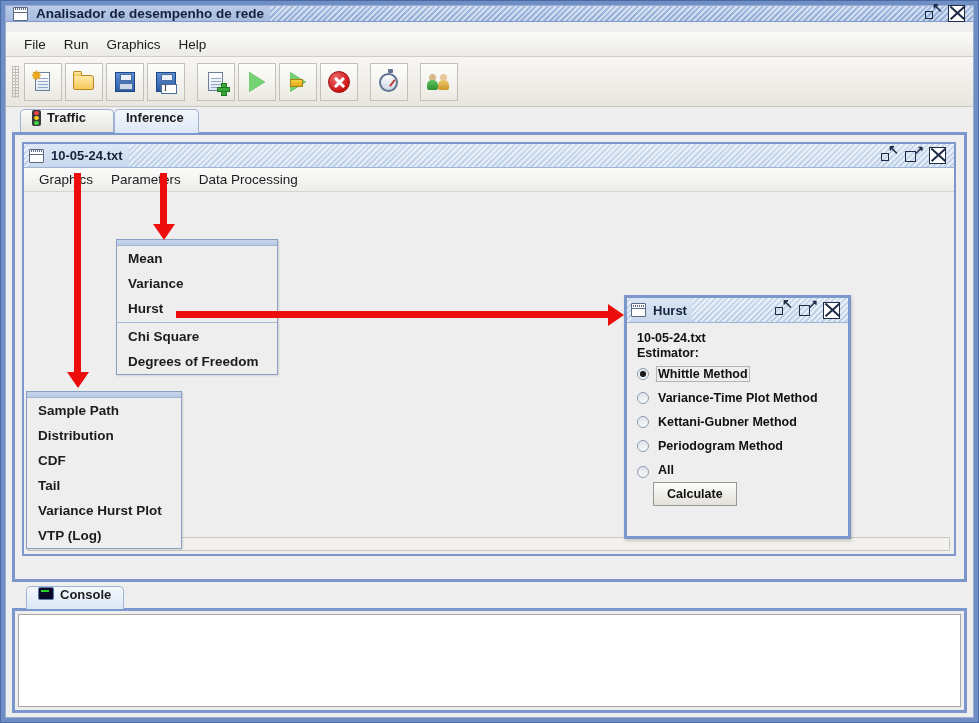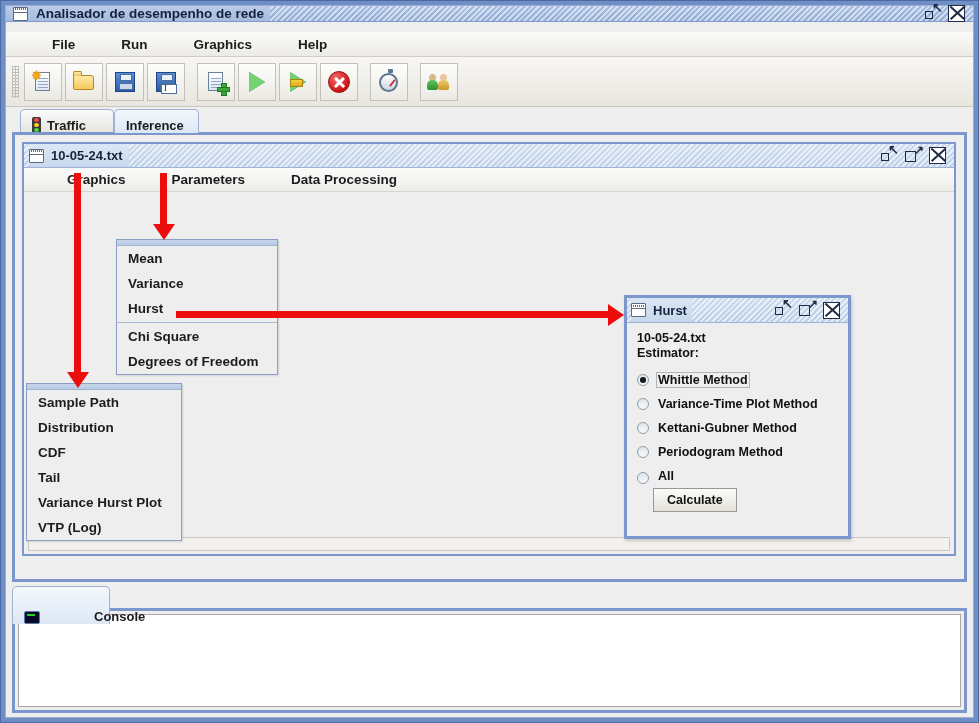--- a/index.html
+++ b/index.html
@@ -122,24 +122,23 @@
   .menubar {
     position: absolute;
     left: 0; top: 26px; right: 0; height: 25px;
     background: linear-gradient(to bottom,#fbfbfa,#eceae4);
     border-bottom: 1px solid #cfcdc6;
     display: flex; align-items: center;
     padding-left: 10px;
     box-sizing: border-box;
   }
   .menubar-item {
-    font-size: 13.5px; font-weight: bold; color: #1c1c1c;
+    font-size: 13.5px; font-weight: normal; color: #1c1c1c;
     padding: 2px 10px 2px 8px;
     cursor: default;
-    margin-left: 28px;
   }
 
   
   .toolbar {
     position: absolute;
     left: 0; top: 51px; right: 0; height: 50px;
     background: linear-gradient(to bottom,#f7f6f3,#e8e6df);
     border-bottom: 1px solid #c9c7c0;
     display: flex; align-items: center;
     box-sizing: border-box;
@@ -307,21 +306,21 @@
     position: absolute;
     left: 6px; top: 103px; right: 6px; height: 24px;
   }
   .tab {
     position: absolute; top: 0;
     height: 24px;
     border: 1px solid #9fb3d4;
     border-bottom: none;
     border-radius: 5px 5px 0 0;
     background: linear-gradient(to bottom,#fafafa,#e6e4de);
-    display: flex; align-items: flex-end;
+    display: flex; align-items: flex-start;
     padding: 0 11px;
     box-sizing: border-box;
     cursor: default;
   }
   .tab.selected {
     background: linear-gradient(to bottom,#f4f8fd,#dce7f6);
     z-index: 5;
   }
   .tab-label { font-size: 13px; font-weight: bold; color: #1c1c1c; white-space: nowrap; }
   .traffic-ico {
@@ -472,21 +471,21 @@
   .hurst-title-left {
     display: flex; align-items: center;
     background: linear-gradient(to bottom,#dbe6f4,#c7d7eb);
     height: 100%; padding-right: 5px;
   }
   .hurst-body { padding: 8px 10px 0 10px; }
   .hurst-file {
     font-size: 12.5px; font-weight: bold; color: #111; margin-bottom: 1px;
   }
   .hurst-estlabel {
-    font-size: 12.5px; font-weight: bold; color: #111; margin-bottom: 12px;
+    font-size: 12.5px; font-weight: bold; color: #111; margin-bottom: 6px;
   }
   .radio-row {
     display: flex; align-items: center;
     margin-bottom: 8px;
     cursor: default;
   }
   .radio {
     width: 12px; height: 12px; border-radius: 50%;
     background: linear-gradient(to bottom,#dfe4ea,#f7f9fb);
     border: 1px solid #8d9cb0;
@@ -714,21 +713,21 @@
             <div class="popup" style="left:92px;top:46px;width:162px;">
               <div class="popup-top"></div>
               <div class="popup-item">Mean</div>
               <div class="popup-item">Variance</div>
               <div class="popup-item">Hurst</div>
               <div class="popup-sep"></div>
               <div class="popup-item">Chi Square</div>
               <div class="popup-item">Degrees of Freedom</div>
             </div>
 
-            <div class="popup" style="left:2px;top:190px;width:156px;">
+            <div class="popup" style="left:2px;top:198px;width:156px;">
               <div class="popup-top"></div>
               <div class="popup-item">Sample Path</div>
               <div class="popup-item">Distribution</div>
               <div class="popup-item">CDF</div>
               <div class="popup-item">Tail</div>
               <div class="popup-item">Variance Hurst Plot</div>
               <div class="popup-item">VTP (Log)</div>
             </div>
 
             <div class="hurst">
@@ -775,21 +774,21 @@
             <div class="arrow-v" style="left:136px;top:-20px;height:52px;"></div>
             <div class="arrow-h" style="left:152px;top:118px;width:433px;"></div>
 
           </div>
 
           <div class="iframe-statusline"></div>
         </div>
       </div>
 
       <div class="console-tabstrip">
-        <div class="tab selected" style="left:0;width:98px;height:38px;gap:48px;">
+        <div class="tab selected" style="left:14px;width:98px;height:23px;">
           <span class="console-ico"></span>
           <span class="tab-label">Console</span>
         </div>
       </div>
 
       <div class="console-panel">
         <div class="console-text"></div>
       </div>
 
     </div>

